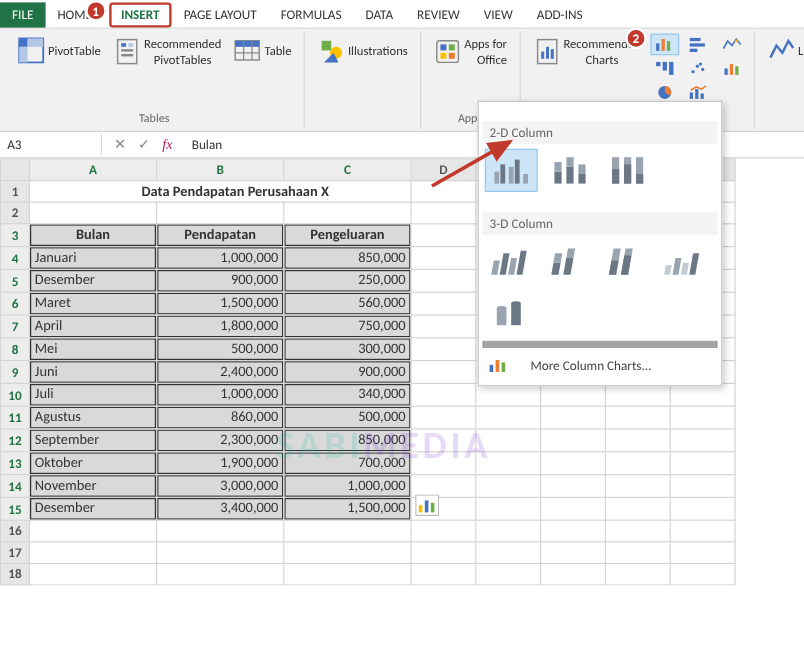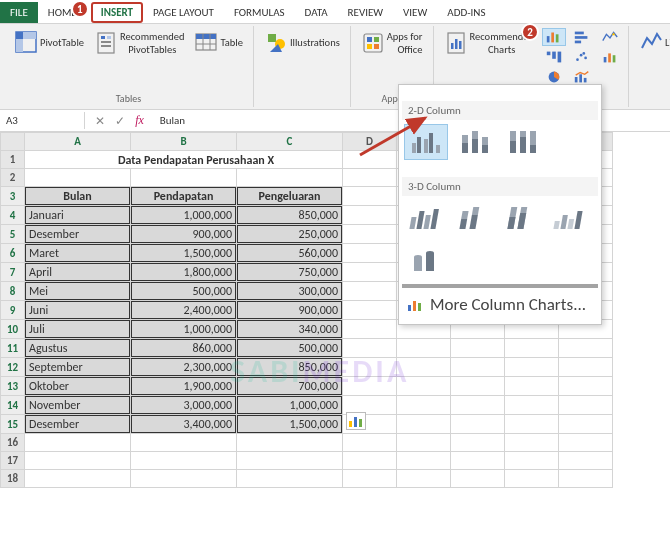--- a/index.html
+++ b/index.html
@@ -36,21 +36,21 @@
   .sel-hdr { background: #ededed !important; color: #217346; }
   .title-row .cell { text-align: center; font-weight: bold; font-size: 12px; }
   .hdr-row .cell { text-align: center; font-weight: bold; }
   .data-row .cell.numc { text-align: right; }
   .dropdown { position: absolute; top: 60px; left: 398px; width: 204px; background: #fff; border: 1px solid #c5c5c5; box-shadow: 2px 2px 6px rgba(0,0,0,0.2); z-index: 10; padding: 3px; }
   .dd-section { font-size: 11px; color: #666; background: #f4f4f4; padding: 3px 6px; margin-top: 13px; }
   .dd-row { display: flex; gap: 4px; padding: 4px 2px; }
   .chart-opt { width: 44px; height: 36px; display: flex; align-items: center; justify-content: center; cursor: pointer; }
   .chart-opt.active { background: #cde6f7; border: 1px solid #98c7e8; }
   .chart-opt svg { width: 36px; height: 30px; }
-  .dd-more { display: flex; align-items: center; gap: 8px; padding: 6px 4px; border-top: 4px solid #a3a3a3; cursor: pointer; font-size: 17px; color: #444; }
+  .dd-more { display: flex; align-items: center; gap: 20px; padding: 6px 4px; border-top: 6px solid #a3a3a3; cursor: pointer; font-size: 11px; color: #444; }
   .marker { position: absolute; width: 18px; height: 18px; border-radius: 50%; background: #c0392b; color: #fff; display: flex; align-items: center; justify-content: center; font-size: 11px; font-weight: bold; z-index: 20; border: 2px solid #fff; }
   .arrow-red { position: absolute; top: 110px; left: 355px; z-index: 15; pointer-events: none; }
   .qa-icon { position: absolute; }
   .watermark { position: absolute; top: 220px; left: 230px; font-size: 32px; font-weight: bold; letter-spacing: 3px; opacity: 0.16; z-index: 5; pointer-events: none; }
   .watermark span.g { color: #1abc9c; margin-top: 20px; }
   .watermark span.b { color: #6d28d9; }
 </style>
 </head>
 <body>
 

